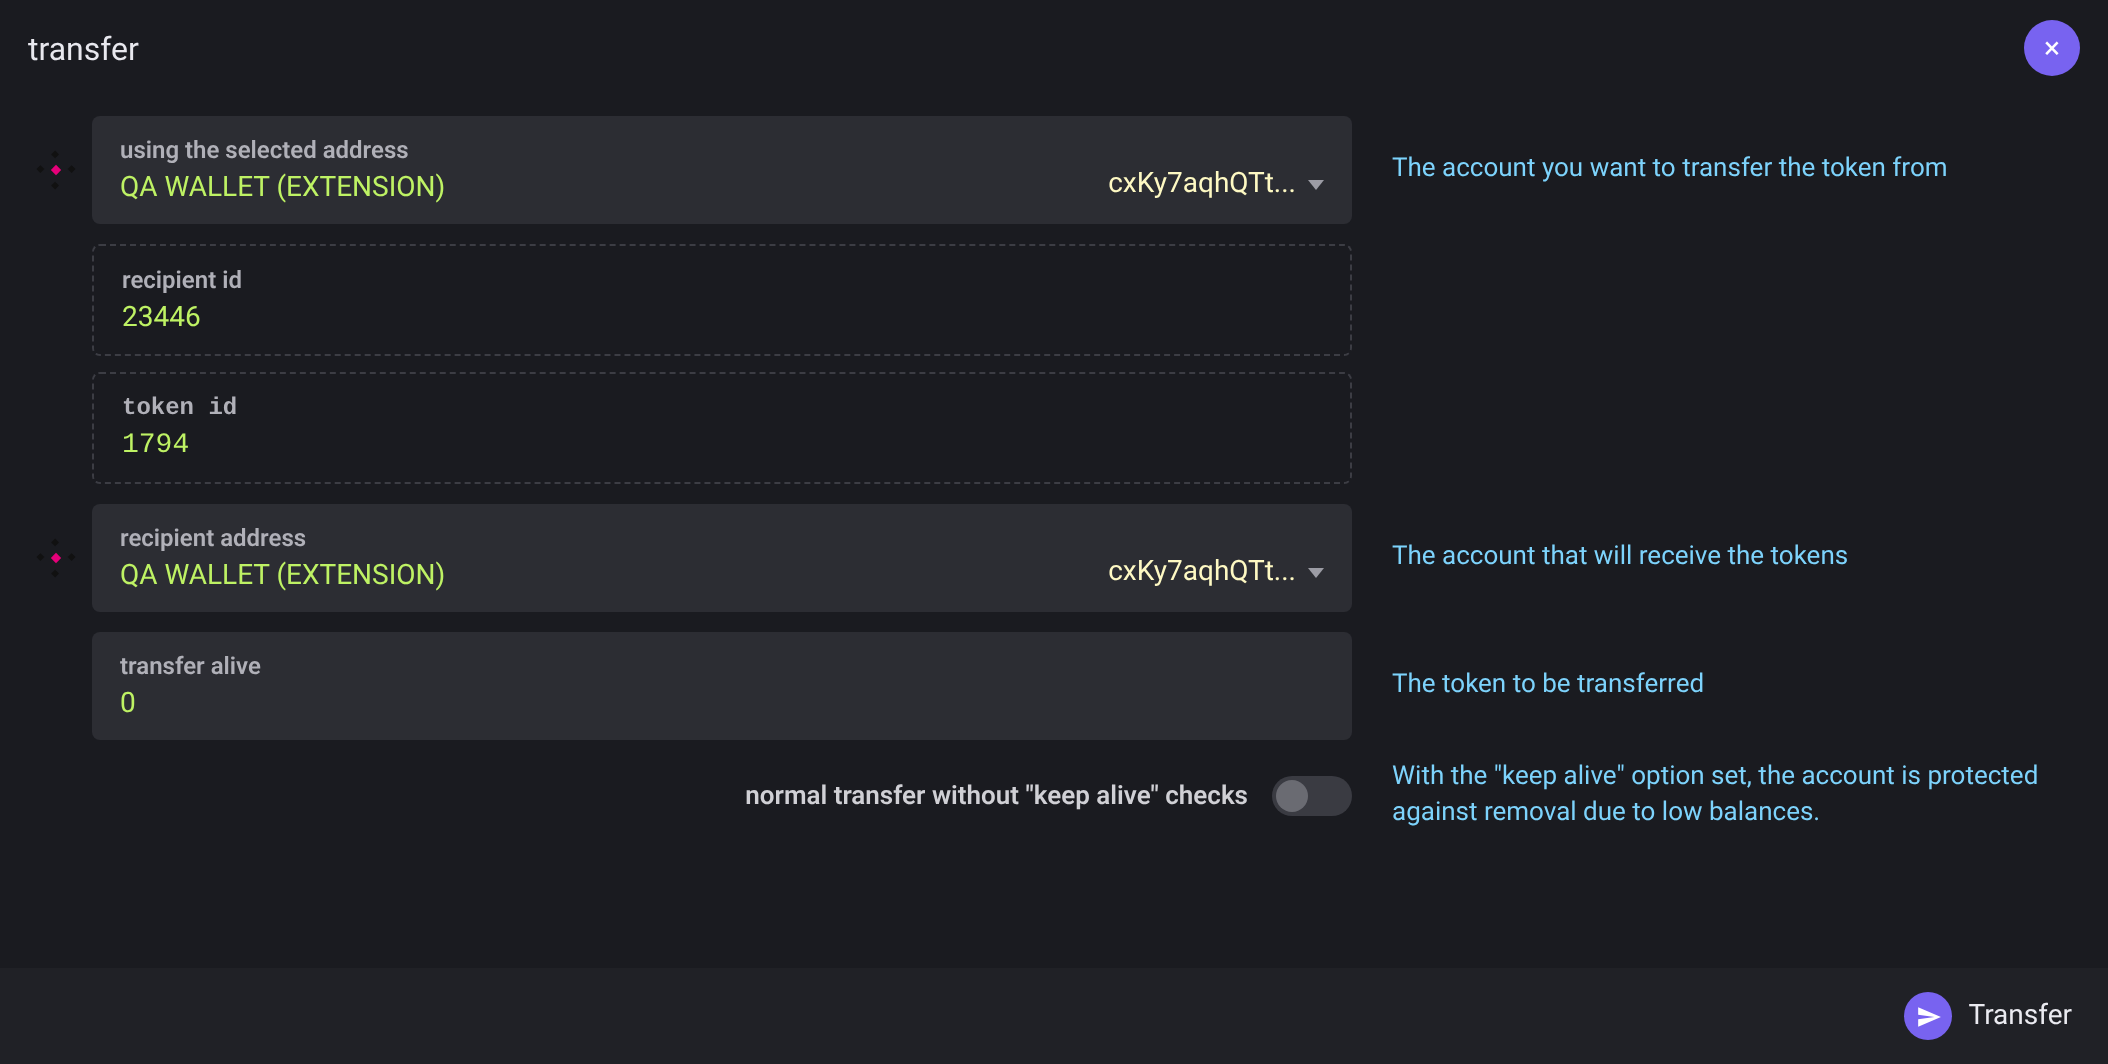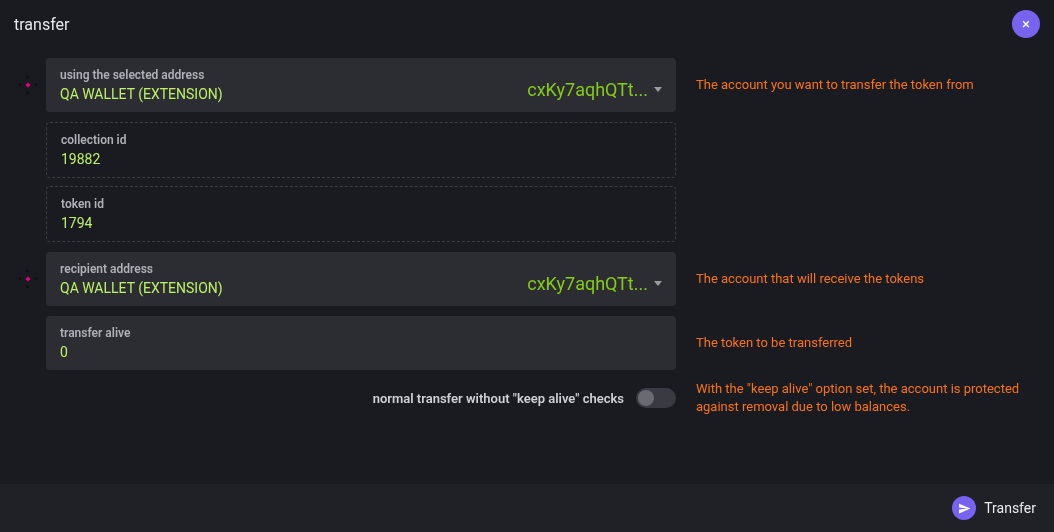--- a/index.html
+++ b/index.html
@@ -52,21 +52,21 @@
     width: 660px;
     flex-shrink: 0;
     display: flex;
     align-items: center;
   }
   .left-inner {
     flex: 1;
   }
   .right {
     flex: 1;
-    color: #f97316;
+    color: #7dd3fc;
     font-size: 13px;
     display: flex;
     align-items: center;
     line-height: 1.4;
   }
   .avatar-slot {
     width: 24px;
     flex-shrink: 0;
     margin-right: 6px;
     display: flex;
@@ -96,34 +96,34 @@
     font-weight: 600;
   }
   .field-value {
     font-size: 14px;
     color: #bef264;
   }
   .field-addr {
     position: absolute;
     right: 14px;
     bottom: 12px;
-    font-size: 18px;
-    color: #84cc16;
+    font-size: 14px;
+    color: #fef9c3;
     display: flex;
     align-items: center;
     gap: 6px;
     text-align: right;
   }
   .chev {
     width: 0; height: 0;
     border-left: 4px solid transparent;
     border-right: 4px solid transparent;
     border-top: 5px solid #9c9ca5;
   }
-  .stack .field + .field { margin-top: 8px; }
+  .stack .field + .field { margin-top: 8px; font-family: Liberation Mono, monospace; }
   .toggle-row .left {
     justify-content: flex-end;
     gap: 12px;
   }
   .toggle-label {
     font-size: 13px;
     color: #d0d0d5;
     font-weight: 600;
   }
   .toggle {
@@ -206,22 +206,22 @@
       </div>
     </div>
     <div class="right">The account you want to transfer the token from</div>
   </div>
 
   <div class="row">
     <div class="left">
       <div class="avatar-slot"></div>
       <div class="left-inner stack">
         <div class="field dashed">
-          <div class="field-label">collection id</div>
-          <div class="field-value">19882</div>
+          <div class="field-label">recipient id</div>
+          <div class="field-value">23446</div>
         </div>
         <div class="field dashed">
           <div class="field-label">token id</div>
           <div class="field-value">1794</div>
         </div>
       </div>
     </div>
     <div class="right"></div>
   </div>
 

